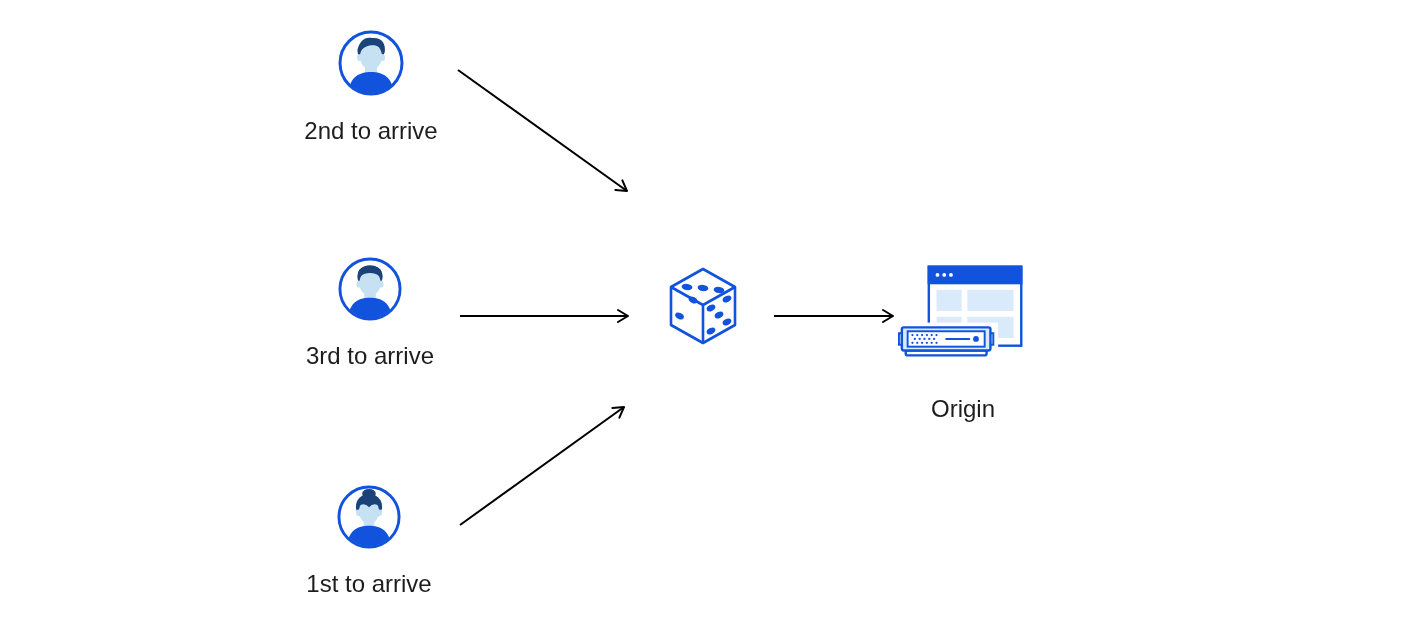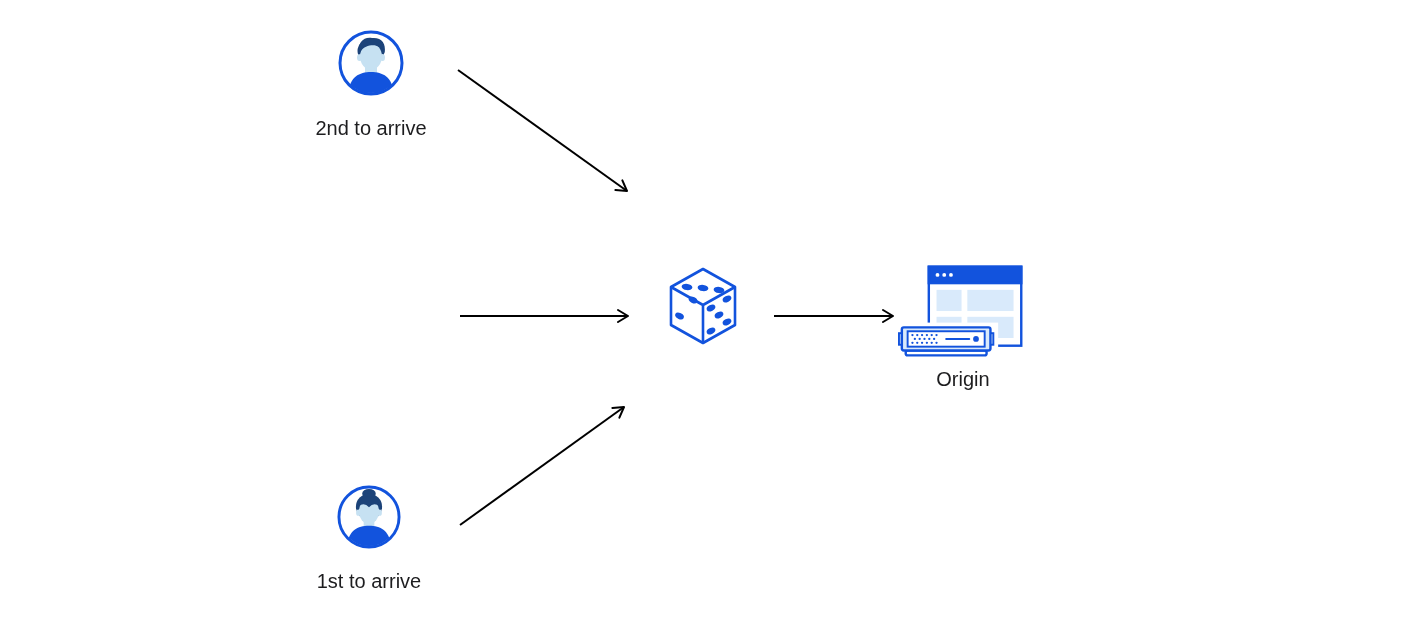--- a/index.html
+++ b/index.html
@@ -8,27 +8,27 @@
     width:1405px;height:633px;
     background:var(--c-white,#fff);
     overflow:hidden;
     font-family:"Liberation Sans",sans-serif;
   }
   .node{
     position:absolute;
     display:flex;flex-direction:column;align-items:center;
   }
   .node-label{
-    font-size:20px;
+    font-size:24px;
     color:var(--c-label-text,#1d1d1f);
     white-space:nowrap;
     text-align:center;
   }
   .user-node .node-label{margin-top:21px;}
-  .origin-node .node-label{margin-top:6px;}
+  .origin-node .node-label{margin-top:33px;}
   .arrow-layer{
     position:absolute;left:0;top:0;width:1405px;height:633px;
     pointer-events:none;
   }
 </style>
 </head>
 <body>
 
 <div class="canvas">
 
@@ -58,20 +58,40 @@
         <path d="M10,68 C10,48 20,42 33,42 C46,42 56,48 56,68 Z" fill="var(--c-primary-blue,#1253dd)"></path>
         <ellipse cx="21.5" cy="27.5" rx="2.5" ry="3.5" fill="var(--c-face-blue,#c6e1f2)"></ellipse>
         <ellipse cx="44.5" cy="27.5" rx="2.5" ry="3.5" fill="var(--c-face-blue,#c6e1f2)"></ellipse>
         <ellipse cx="33" cy="26.5" rx="11" ry="13" fill="var(--c-face-blue,#c6e1f2)"></ellipse>
         <path d="M21,25 C19,12 26,6.5 34,8 C43,7 48.5,13 46.5,23 C43,15.5 37,14.5 31.5,15.5 C26.5,16.5 23,19.5 21,25 Z" fill="var(--c-dark-navy,#1c4379)"></path>
       </g>
     </svg>
     <div class="node-label">2nd to arrive</div>
   </div>
 
+  <div class="node user-node" style="left:290px;top:257px;width:160px;">
+    <svg width="64" height="64" viewBox="0 0 66 66">
+      <defs>
+          <clipPath id="avclip2">
+            <circle cx="33" cy="33" r="30"></circle>
+          </clipPath>
+        </defs>
+      <circle cx="33" cy="33" r="31" fill="var(--c-white,#fff)" stroke="var(--c-primary-blue,#1253dd)" stroke-width="3"></circle>
+      <g clip-path="url(#avclip2)">
+        <ellipse cx="33" cy="20" rx="13" ry="11.5" fill="var(--c-dark-navy,#1c4379)"></ellipse>
+        <rect x="27" y="31" width="12" height="15" fill="var(--c-face-blue,#c6e1f2)"></rect>
+        <path d="M10,68 C10,48 20,42 33,42 C46,42 56,48 56,68 Z" fill="var(--c-primary-blue,#1253dd)"></path>
+        <ellipse cx="21.5" cy="28" rx="2.5" ry="3.5" fill="var(--c-face-blue,#c6e1f2)"></ellipse>
+        <ellipse cx="44.5" cy="28" rx="2.5" ry="3.5" fill="var(--c-face-blue,#c6e1f2)"></ellipse>
+        <ellipse cx="33" cy="27" rx="11" ry="13" fill="var(--c-face-blue,#c6e1f2)"></ellipse>
+        <path d="M21,21 L21,15.5 Q22,9.5 33,9.5 Q44,9.5 45,15.5 L45,21 Q39,16.5 33,16.5 Q27,16.5 21,21 Z" fill="var(--c-dark-navy,#1c4379)"></path>
+      </g>
+    </svg>
+    <div class="node-label">3rd to arrive</div>
+  </div>
 
   <div class="node user-node" style="left:289px;top:485px;width:160px;">
     <svg width="64" height="64" viewBox="0 0 66 66">
       <defs>
           <clipPath id="avclip3">
             <circle cx="33" cy="33" r="30"></circle>
           </clipPath>
         </defs>
       <circle cx="33" cy="33" r="31" fill="var(--c-white,#fff)" stroke="var(--c-primary-blue,#1253dd)" stroke-width="3"></circle>
       <g clip-path="url(#avclip3)">

